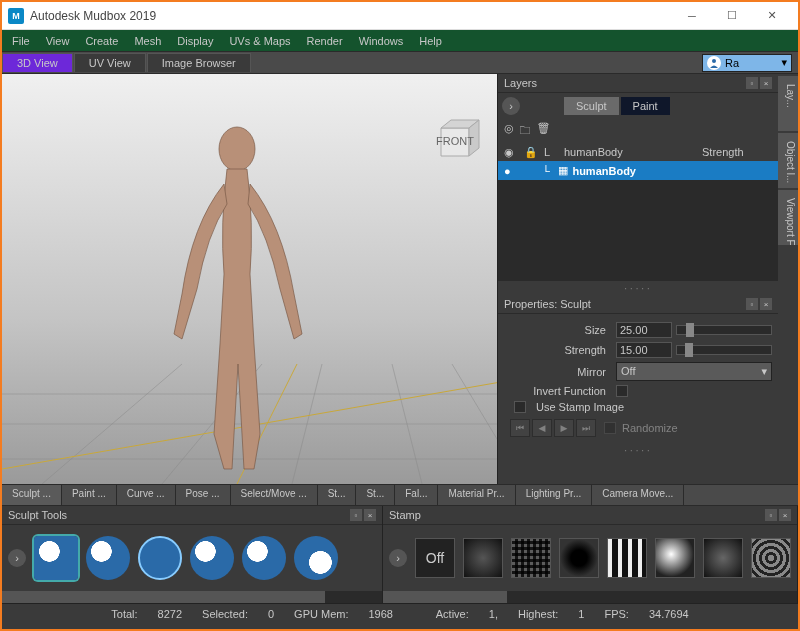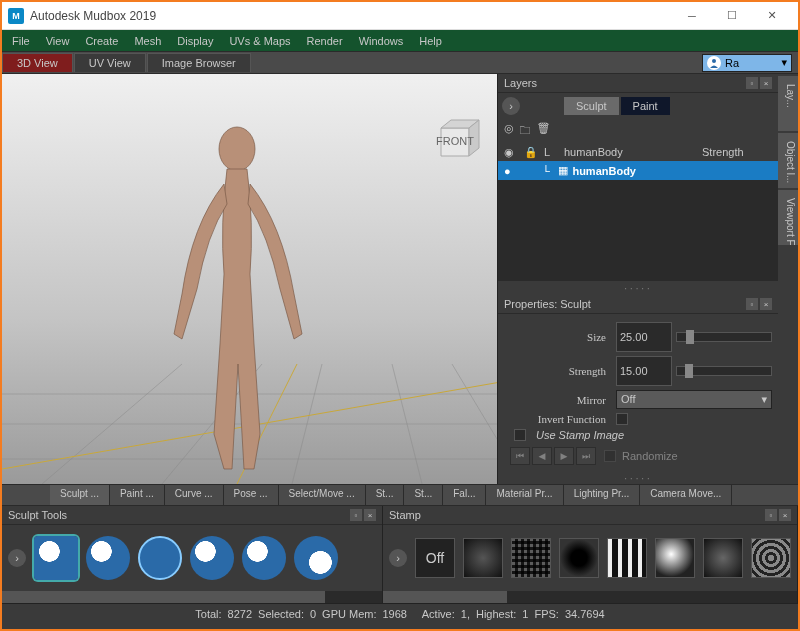--- a/index.html
+++ b/index.html
@@ -5,21 +5,21 @@
 * { margin: 0; padding: 0; box-sizing: border-box; font-family: "Segoe UI", Tahoma, sans-serif; font-size: 11px; color: #c8c8c8; }
 body { background: #3a3a3a; width: 800px; height: 631px; border: 2px solid #f47c20; position: relative; overflow: hidden; }
 .titlebar { height: 28px; background: #fff; display: flex; align-items: center; padding: 0 6px; border-bottom: 1px solid #ddd; }
 .titlebar .logo { width: 16px; height: 16px; background: #0a88c6; margin-right: 6px; border-radius: 2px; display: flex; align-items: center; justify-content: center; color: #fff; font-weight: bold; font-size: 9px; }
 .titlebar .title { color: #444; font-size: 12px; flex: 1; }
 .titlebar .winbtn { width: 40px; height: 28px; display: flex; align-items: center; justify-content: center; color: #555; cursor: pointer; }
 .menubar { height: 22px; background: #14532d; display: flex; align-items: center; padding: 0 2px; border-bottom: 1px solid #2a2a2a; }
 .menubar .mitem { padding: 2px 8px; cursor: pointer; }
 .tabstrip { height: 22px; background: #4a4a4a; display: flex; align-items: center; border-bottom: 1px solid #2a2a2a; }
 .tabstrip .tab { padding: 3px 14px; background: #3a3a3a; margin-right: 1px; cursor: pointer; border: 1px solid #555; border-bottom: none; }
-.tabstrip .tab.active { background: #7f1d1d; }
+.tabstrip .tab.active { background: #6d28d9; }
 .tabstrip .spacer { flex: 1; }
 .usersel { display: flex; align-items: center; background: #7eb6e8; color: #000; padding: 1px 28px 1px 4px; border: 1px solid #222; position: relative; margin-right: 6px; width:90px; }
 .usersel .icon { width: 14px; height: 14px; border-radius: 50%; background: #fff; margin-right: 4px; display:flex;align-items:center;justify-content:center; }
 .usersel .arrow { position: absolute; right: 4px; }
 .maincols { display: flex; height: 410px; }
 .viewport { flex: 1; background: linear-gradient(#f0f0f0, #c4c4c4 60%, #9a9a9a); position: relative; overflow: hidden; border-right: 1px solid #222; }
 .viewport svg {position:absolute;top:0;left:0;}
 .rightpanels { width: 280px; background: #3a3a3a; display: flex; flex-direction: column; }
 .sidetabs { position: absolute; right: 0; top: 74px; width: 20px; display: flex; flex-direction: column; z-index:5; }
 .sidetabs .stab { writing-mode: vertical-rl; background: #555; padding: 8px 2px; margin-bottom: 2px; cursor: pointer; font-size: 10px; white-space: nowrap; overflow:hidden; height:55px; }
@@ -38,42 +38,42 @@
 .layerhdr .c1 { width: 20px; } .layerhdr .c2 { width: 20px; } .layerhdr .c3 { width: 20px; }
 .layerhdr .c4 { flex: 1; } .layerhdr .c5 { width: 70px; }
 .layerrow { display: flex; align-items: center; padding: 3px 6px; cursor: pointer; }
 .layerrow.sel { background: #1a7cc4; color: #fff; }
 .layerrow.sel span { color: #fff; }
 .layerrow .eye { width: 20px; } .layerrow .ind { width: 30px; text-align:right; padding-right:4px; }
 .layerbody { height: 120px; overflow: auto; }
 .dots { text-align: center; letter-spacing: 2px; color: #777; padding:1px 0; }
 .propbody { padding: 4px 6px; }
 .proprow { display: flex; align-items: center; margin: 4px 0; gap: 4px; }
-.proprow .lbl { width: 108px; text-align: right; padding-right: 6px; font-family: Liberation Serif, serif; }
-.proprow input[type=text] { width: 56px; background: #2a2a2a; border: 1px solid #555; color: #c8c8c8; padding: 8px 3px; }
+.proprow .lbl { width: 108px; text-align: right; padding-right: 6px; }
+.proprow input[type=text] { width: 56px; background: #2a2a2a; border: 1px solid #555; color: #c8c8c8; padding: 1px 3px; }
 .proprow .slider { flex: 1; height: 10px; background: #2a2a2a; position: relative; border: 1px solid #555; }
 .proprow .slider .knob { position: absolute; width: 8px; height: 14px; background: #888; top: -3px; }
 .dropdown { flex: 1; background: #5a5a5a; border: 1px solid #222; padding: 2px 4px; display: flex; justify-content: space-between; cursor: pointer; }
 .checkbox { width: 12px; height: 12px; background: #2a2a2a; border: 1px solid #555; cursor: pointer; }
 .steprow { display: flex; gap: 2px; padding: 2px 6px; align-items:center; }
 .steprow .stepbtn { width: 20px; height: 18px; background: #4a4a4a; border: 1px solid #222; display: flex; align-items: center; justify-content: center; font-size: 9px; cursor: pointer; }
 .steprow .dim { opacity: 0.5; }
 .toolstrip { height: 22px; background: #4a4a4a; display: flex; border-top: 1px solid #2a2a2a; border-bottom: 1px solid #2a2a2a; }
 .toolstrip .tsitem { padding: 3px 10px; border-right: 1px solid #2a2a2a; cursor: pointer; white-space: nowrap; overflow: hidden; font-size: 10px; }
-.toolstrip .tsitem.active { background: #5a5a5a; margin-left: 48px; }
+.toolstrip .tsitem.active { background: #5a5a5a; }
 .bottompanels { display: flex; height: 97px; }
 .panelcol { flex: 1; display: flex; flex-direction: column; border-right: 1px solid #222; }
 .toolrow { display: flex; align-items: center; gap: 8px; padding: 6px; flex: 1; }
 .toolicon { width: 44px; height: 44px; border-radius: 50%; background: radial-gradient(circle at 35% 35%, #fff 25%, #2a6aa8 26%); cursor: pointer; flex-shrink:0; }
 .toolicon.active { box-shadow: 0 0 0 2px #4aa; border-radius:4px; }
 .stamp { width: 40px; height: 40px; background: #222; border: 1px solid #555; cursor: pointer; flex-shrink:0; display:flex;align-items:center;justify-content:center;font-size:9px;color:#888;overflow:hidden; }
 .stamp.off { font-size: 14px; color: #ccc; }
 .scrollb { height: 12px; background: #2a2a2a; position: relative; }
 .scrollb .thumb { position: absolute; height: 100%; background: #555; }
-.statusbar { height: 20px; background: #3a3a3a; display: flex; align-items: center; justify-content: center; gap: 6px; font-size: 10px; border-top: 1px solid #222; }
+.statusbar { height: 20px; background: #3a3a3a; display: flex; align-items: center; justify-content: center; gap: 20px; font-size: 10px; border-top: 1px solid #222; }
 .cube { position: absolute; right: 10px; top: 40px; width: 54px; height: 54px; }
 </style>
 </head>
 <body>
 
 <div class="titlebar">
   <div class="logo">M</div>
   <div class="title">Autodesk Mudbox 2019</div>
   <div class="winbtn">─</div>
   <div class="winbtn">☐</div>
@@ -221,21 +221,21 @@
         <span class="lbl">Mirror</span>
         <div class="dropdown">
           <span>Off</span>
           <span>▾</span>
         </div>
       </div>
       <div class="proprow">
         <span class="lbl">Invert Function</span>
         <div class="checkbox"></div>
       </div>
-      <div class="proprow" style="padding-left:10px;font-style:italic;">
+      <div class="proprow" style="padding-left:10px;">
         <div class="checkbox"></div>
         <span style="margin-left:6px;">Use Stamp Image</span>
       </div>
       <div class="steprow">
         <div class="stepbtn dim">⏮</div>
         <div class="stepbtn dim">◀</div>
         <div class="stepbtn dim">▶</div>
         <div class="stepbtn dim">⏭</div>
         <div class="checkbox dim" style="margin-left:6px;"></div>
         <span class="dim" style="margin-left:4px;">Randomize</span>

